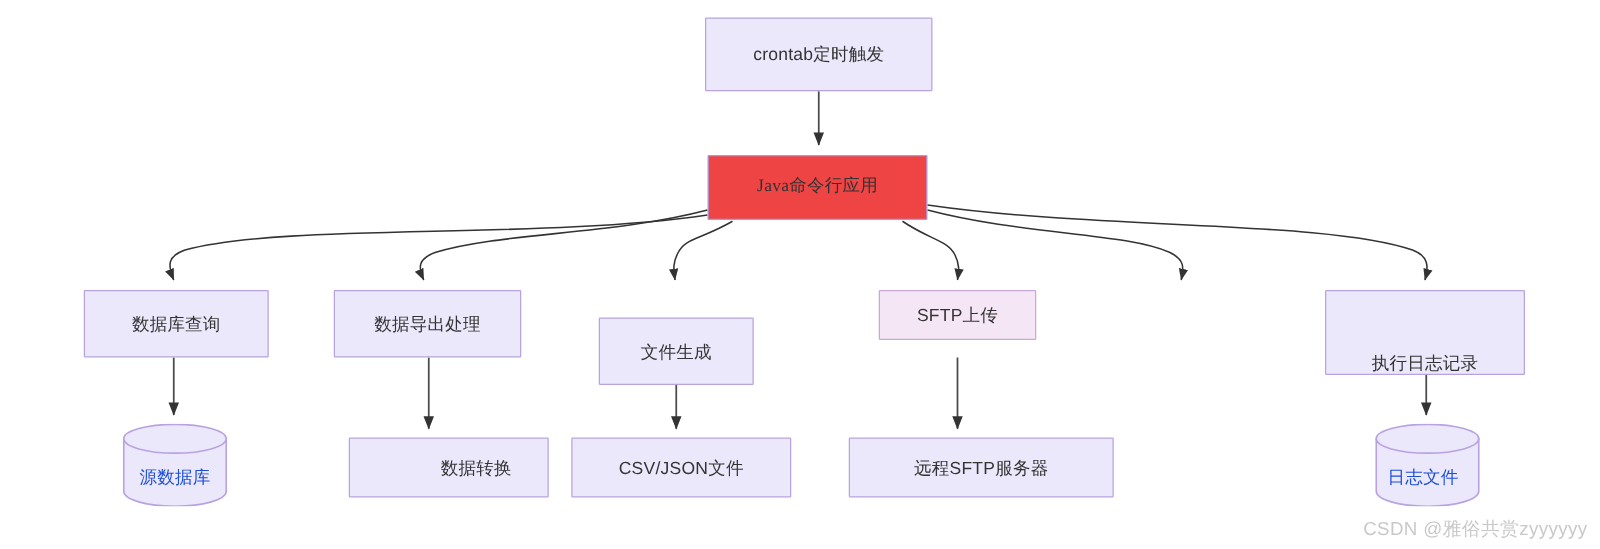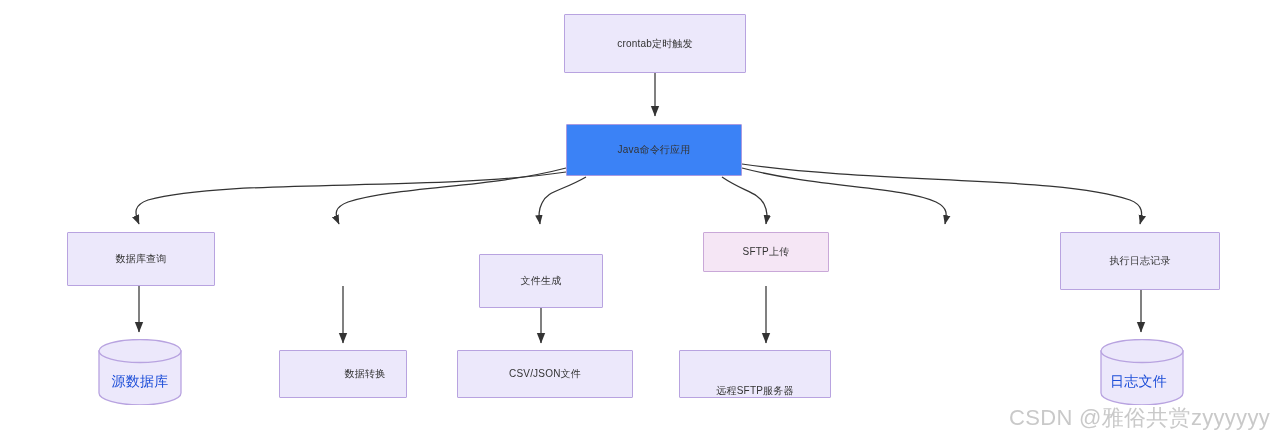--- a/index.html
+++ b/index.html
@@ -25,33 +25,34 @@
     height: 439px;
     pointer-events: none;
   }
   .node {
     position: absolute;
     box-sizing: border-box;
     display: flex;
     align-items: center;
     justify-content: center;
     text-align: center;
-    font-size: 10px;
+    font-size: 14px;
     color: #333333;
     line-height: 1.2;
     letter-spacing: 0.2px;
   }
   .node.rect {
     border: 1px solid #b8a3e0;
     border-radius: 1px;
     background: #ece8fb;
   }
   .node.rect.accent-blue {
-    background: #3b82f6;
+    background: #ef4444;
     border-color: #a99ae0;
+    font-family: Liberation Serif, serif;
   }
   .node.rect.accent-pink {
     background: #f5e6f5;
     border-color: #c9a8d8;
   }
   .cyl {
     position: absolute;
   }
   .cyl svg {
     position: absolute;
@@ -65,21 +66,21 @@
     bottom: 14px;
     text-align: center;
     font-size: 14px;
     color: #1d4ed8;
     letter-spacing: 0.2px;
   }
   .watermark {
     position: absolute;
     right: 10px;
     bottom: 6px;
-    font-size: 22px;
+    font-size: 15px;
     color: #c9c9c9;
     white-space: nowrap;
     letter-spacing: 0.3px;
   }
 </style>
 </head>
 <body>
 
 <div id="canvas">
 
@@ -111,51 +112,54 @@
   </div>
 
   <div class="node rect accent-blue" style="left:566px; top:124px; width:176px; height:52px;">
     <span>Java命令行应用</span>
   </div>
 
   <div class="node rect" style="left:67px; top:232px; width:148px; height:54px;">
     <span>数据库查询</span>
   </div>
 
+  <div class="node rect" style="left:267px; top:232px; width:150px; height:54px;">
+    <span>数据导出处理</span>
+  </div>
 
   <div class="node rect" style="left:479px; top:232px; width:124px; height:54px;margin-top:22px;">
     <span>文件生成</span>
   </div>
 
   <div class="node rect accent-pink" style="left:703px; top:232px; width:126px; height:40px;">
     <span>SFTP上传</span>
   </div>
 
 
-  <div class="node rect" style="left:1060px; top:232px; width:160px; height:58px;">
+  <div class="node rect" style="left:1060px; top:232px; width:160px; height:68px;align-items:flex-end;">
     <span>执行日志记录</span>
   </div>
 
   <div class="cyl" style="left:98px; top:339px; width:84px; height:66px;">
     <svg width="84" height="66">
       <path d="M1,12 L1,54 A41,12 0 0 0 83,54 L83,12 z" fill="#ece8fb" stroke="#b8a3e0" stroke-width="1.3"></path>
       <ellipse cx="42" cy="12" rx="41" ry="11.5" fill="#ece8fb" stroke="#b8a3e0" stroke-width="1.3"></ellipse>
     </svg>
     <div class="cyl-label">源数据库</div>
   </div>
 
-  <div class="node rect" style="left:279px; top:350px; width:128px; height:48px;padding-left:44px;">
+  <div class="node rect" style="left:279px; top:350px; width:160px; height:48px;padding-left:44px;">
     <span>数据转换</span>
   </div>
 
   <div class="node rect" style="left:457px; top:350px; width:176px; height:48px;">
     <span>CSV/JSON文件</span>
   </div>
 
-  <div class="node rect" style="left:679px; top:350px; width:152px; height:48px;align-items:flex-end;">
+  <div class="node rect" style="left:679px; top:350px; width:212px; height:48px;">
     <span>远程SFTP服务器</span>
   </div>
 
   <div class="cyl" style="left:1100px; top:339px; width:77px; height:66px;">
     <svg width="84" height="66">
       <path d="M1,12 L1,54 A41,12 0 0 0 83,54 L83,12 z" fill="#ece8fb" stroke="#b8a3e0" stroke-width="1.3"></path>
       <ellipse cx="42" cy="12" rx="41" ry="11.5" fill="#ece8fb" stroke="#b8a3e0" stroke-width="1.3"></ellipse>
     </svg>
     <div class="cyl-label">日志文件</div>
   </div>

